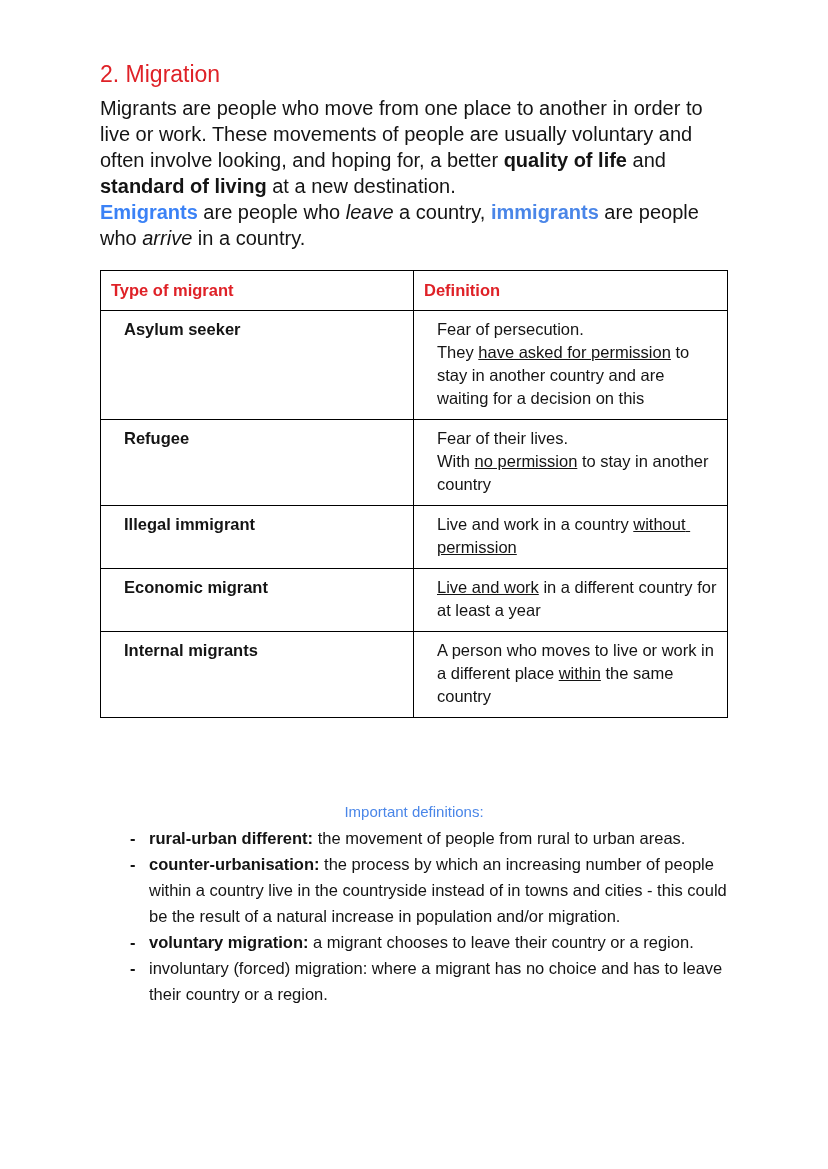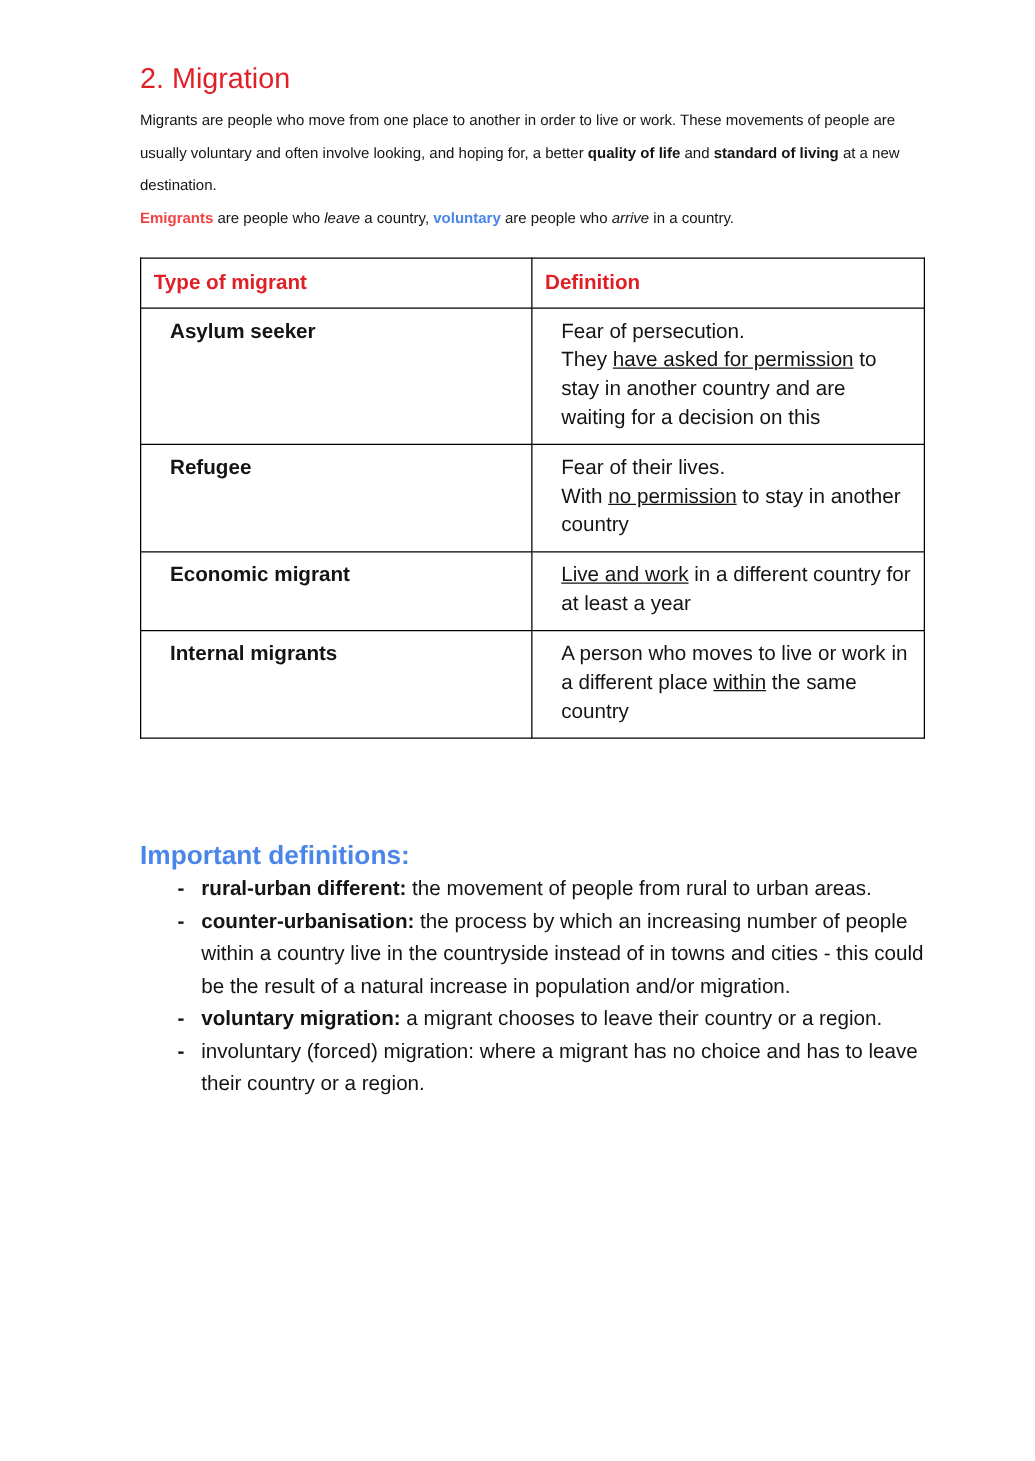--- a/index.html
+++ b/index.html
@@ -11,33 +11,32 @@
   .page {
     position: relative;
     width: 828px;
     height: 1169px;
     background: #ffffff;
     overflow: hidden;
   }
   .content {
     position: absolute;
     left: 100px;
-    top: 48px;
+    top: 60px;
     width: 628px;
-    margin-left: 12px;
   }
   .doc-title {
     font-size: 23px;
     font-weight: 400;
     color: var(--heading-red, #df2127);
     line-height: 28px;
     margin-bottom: 7px;
   }
   .intro p {
-    font-size: 12px;
+    font-size: 20px;
     line-height: 26px;
     white-space: pre-wrap;
   }
   table.migrant-table {
     border-collapse: collapse;
     margin-top: 19px;
     width: 627px;
     table-layout: fixed;
   }
   table.migrant-table th,
@@ -56,24 +55,25 @@
     line-height: 23px;
   }
   table.migrant-table td {
     padding: 7px 10px 9px 23px;
     line-height: 23px;
   }
   td.type-cell { font-weight: 700; }
   .rich { white-space: pre-wrap; }
   .defs { margin-top: 81px; }
   .defs-heading {
-    font-size: 21px;
-    font-weight: 700;
+    font-size: 15px;
+    font-weight: 400;
     color: var(--accent-blue, #4a86e8);
     line-height: 26px;
+    text-align: center;
   }
   .def-list { margin-top: 0; }
   .def-item {
     display: flex;
     font-size: 16.5px;
     line-height: 26px;
   }
   .def-item .marker {
     width: 19px;
     margin-left: 30px;
@@ -85,21 +85,21 @@
 </head>
 <body>
 
 <div class="page">
   <div class="content">
 
     <h1 class="doc-title">2. Migration</h1>
 
     <div class="intro">
       <p class="rich"><span>Migrants are people who move from one place to another in order to live or work. These movements of people are usually voluntary and often involve looking, and hoping for, a better </span><span style="font-weight: 700;">quality of life</span><span> and </span><span style="font-weight: 700;">standard of living</span><span> at a new destination.</span></p>
-      <p class="rich"><span style="font-weight: 700; color: #ef4444;">Emigrants</span><span> are people who </span><span style="font-style: italic;">leave</span><span> a country, </span><span style="font-weight: 700; color: rgb(74, 134, 232);">voluntary</span><span> are people who </span><span style="font-style: italic;">arrive</span><span> in a country.</span></p>
+      <p class="rich"><span style="font-weight: 700; color: #3b82f6;">Emigrants</span><span> are people who </span><span style="font-style: italic;">leave</span><span> a country, </span><span style="font-weight: 700; color: rgb(74, 134, 232);">immigrants</span><span> are people who </span><span style="font-style: italic;">arrive</span><span> in a country.</span></p>
     </div>
 
     <table class="migrant-table">
       <colgroup>
           <col class="c1">
           <col class="c2">
         </colgroup>
       <thead>
         <tr>
           <th>Type of migrant</th>
@@ -109,20 +109,24 @@
       <tbody>
         <tr>
           <td class="type-cell">Asylum seeker</td>
           <td class="rich"><span>Fear of persecution.
 They </span><span style="text-decoration: underline;">have asked for permission</span><span> to stay in another country and are waiting for a decision on this</span></td>
         </tr>
         <tr>
           <td class="type-cell">Refugee</td>
           <td class="rich"><span>Fear of their lives.
 With </span><span style="text-decoration: underline;">no permission</span><span> to stay in another country</span></td>
+        </tr>
+        <tr>
+          <td class="type-cell">Illegal immigrant</td>
+          <td class="rich"><span>Live and work in a country </span><span style="text-decoration: underline;">without permission</span></td>
         </tr>
         <tr>
           <td class="type-cell">Economic migrant</td>
           <td class="rich"><span style="text-decoration: underline;">Live and work</span><span> in a different country for at least a year</span></td>
         </tr>
         <tr>
           <td class="type-cell">Internal migrants</td>
           <td class="rich"><span>A person who moves to live or work in a different place </span><span style="text-decoration: underline;">within</span><span> the same country</span></td>
         </tr>
       </tbody>

